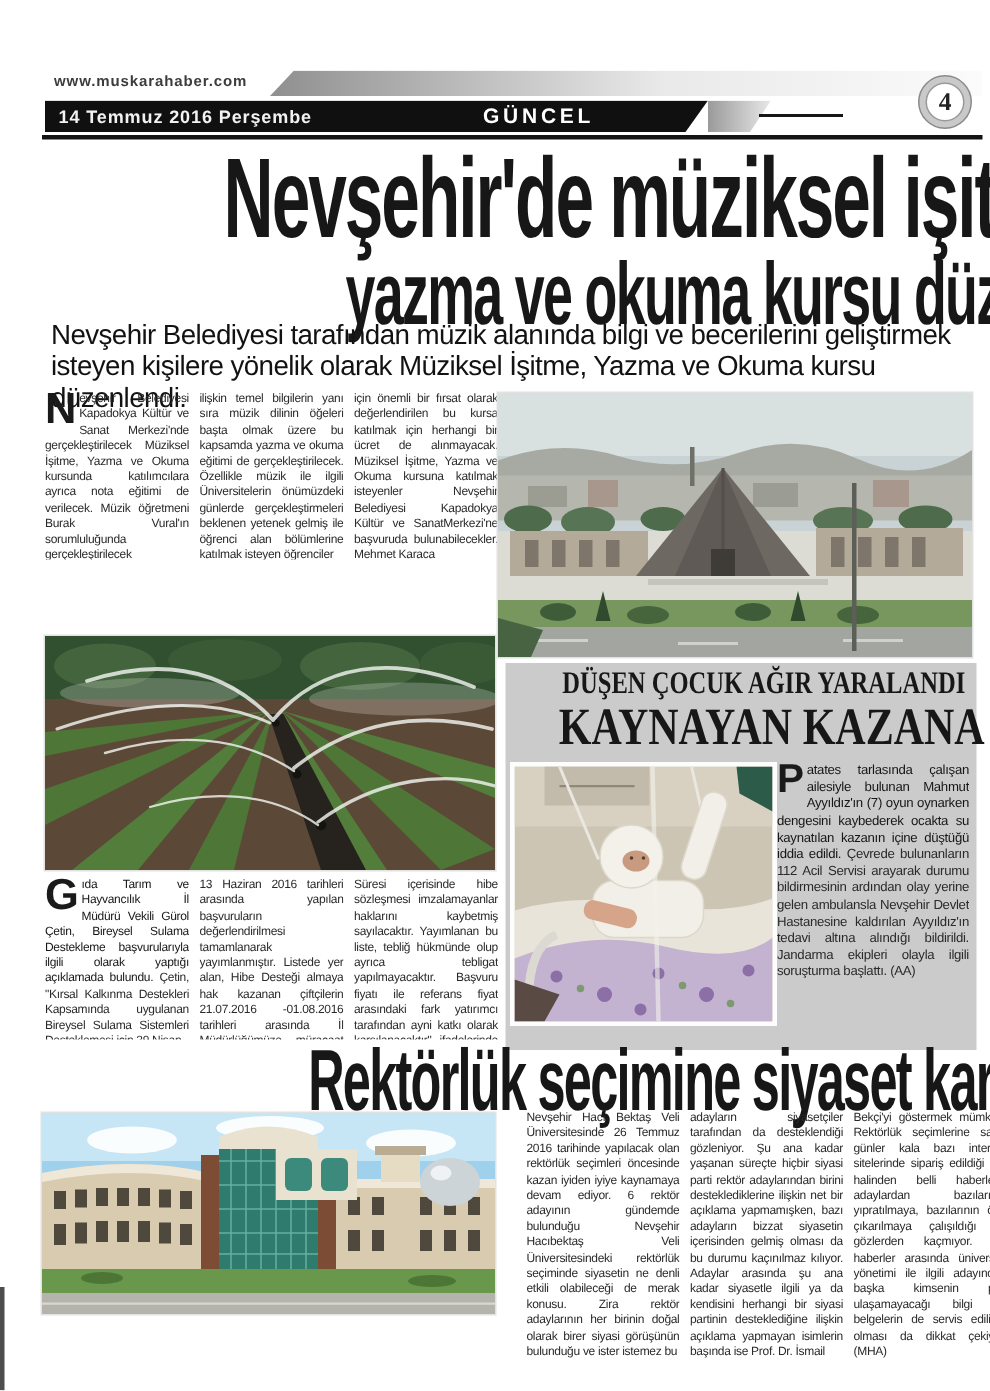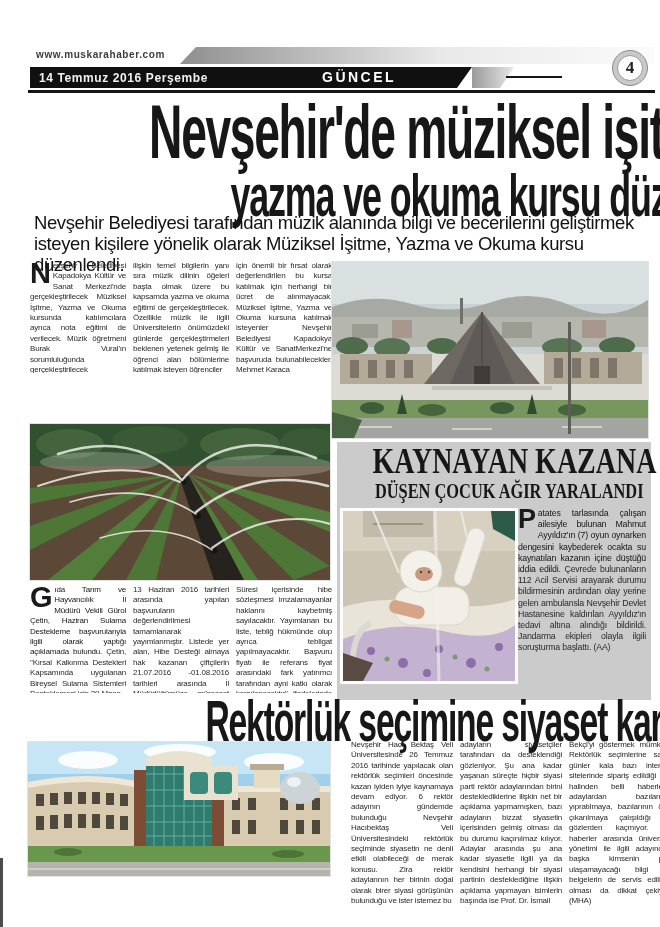--- a/index.html
+++ b/index.html
@@ -196,34 +196,34 @@
       <path d="M166,90 C130,66 86,64 40,78" stroke-width="1.6"></path>
       <path d="M182,124 C222,94 268,90 300,100" stroke-width="2.2"></path>
       <path d="M182,126 C150,104 110,102 70,114" stroke-width="1.5"></path>
     </g>
     <ellipse cx="70" cy="38" rx="60" ry="10" fill="#ffffff" opacity="0.22"></ellipse>
     <ellipse cx="240" cy="42" rx="64" ry="11" fill="#ffffff" opacity="0.22"></ellipse>
   </svg>
 
   <div class="abs cols irr-cols">
     <div class="col">
-      <span class="dropcap">G</span><span class="boldlead">ıda Tarım ve Hayvancılık İl Müdürü Vekili Gürol Çetin, Haziran Sulama Destekleme başvurularıyla ilgili olarak yaptığı açıklamada bulundu.</span><span> Çetin, "Kırsal Kalkınma Destekleri Kapsamında uygulanan Bireysel Sulama Sistemleri Desteklemesi için 29 Nisan-</span>
+      <span class="dropcap">G</span><span class="boldlead">ıda Tarım ve Hayvancılık İl Müdürü Vekili Gürol Çetin, Bireysel Sulama Destekleme başvurularıyla ilgili olarak yaptığı açıklamada bulundu.</span><span> Çetin, "Kırsal Kalkınma Destekleri Kapsamında uygulanan Bireysel Sulama Sistemleri Desteklemesi için 29 Nisan-</span>
     </div>
     <div class="col">
       <span>13 Haziran 2016 tarihleri arasında yapılan başvuruların değerlendirilmesi tamamlanarak yayımlanmıştır. Listede yer alan, Hibe Desteği almaya hak kazanan çiftçilerin 21.07.2016 -01.08.2016 tarihleri arasında İl Müdürlüğümüze müracaat ederek hibe sözleşmesi imzalaması gerekmektedir.</span>
     </div>
     <div class="col">
       <span>Süresi içerisinde hibe sözleşmesi imzalamayanlar haklarını kaybetmiş sayılacaktır. Yayımlanan bu liste, tebliğ hükmünde olup ayrıca tebligat yapılmayacaktır. Başvuru fiyatı ile referans fiyat arasındaki fark yatırımcı tarafından ayni katkı olarak karşılanacaktır" ifadelerinde bulundu. (MHA)</span>
     </div>
   </div>
 
   <div class="abs burn-bg"></div>
   <div class="abs burn-hl">
+    <div><span class="cond l2">DÜŞEN ÇOCUK AĞIR YARALANDI</span></div>
     <div><span class="cond l1">KAYNAYAN KAZANA</span></div>
-    <div><span class="cond l2">DÜŞEN ÇOCUK AĞIR YARALANDI</span></div>
   </div>
 
   <svg class="abs burn-photo" viewBox="0 0 172 170" preserveAspectRatio="none">
     <rect width="172" height="170" fill="#cdc5b4"></rect>
     <rect width="172" height="40" fill="#d8d1c2"></rect>
     <rect x="20" y="0" width="70" height="26" fill="#c2bbab"></rect>
     <line x1="30" y1="13" x2="80" y2="13" stroke="#8e8878" stroke-width="1.5"></line>
     <polygon points="148,0 172,0 172,30 150,18" fill="#2d5b49"></polygon>
     <line x1="30" y1="0" x2="56" y2="62" stroke="#e9e7e0" stroke-width="2"></line>
     <line x1="118" y1="0" x2="128" y2="44" stroke="#e9e7e0" stroke-width="2"></line>

